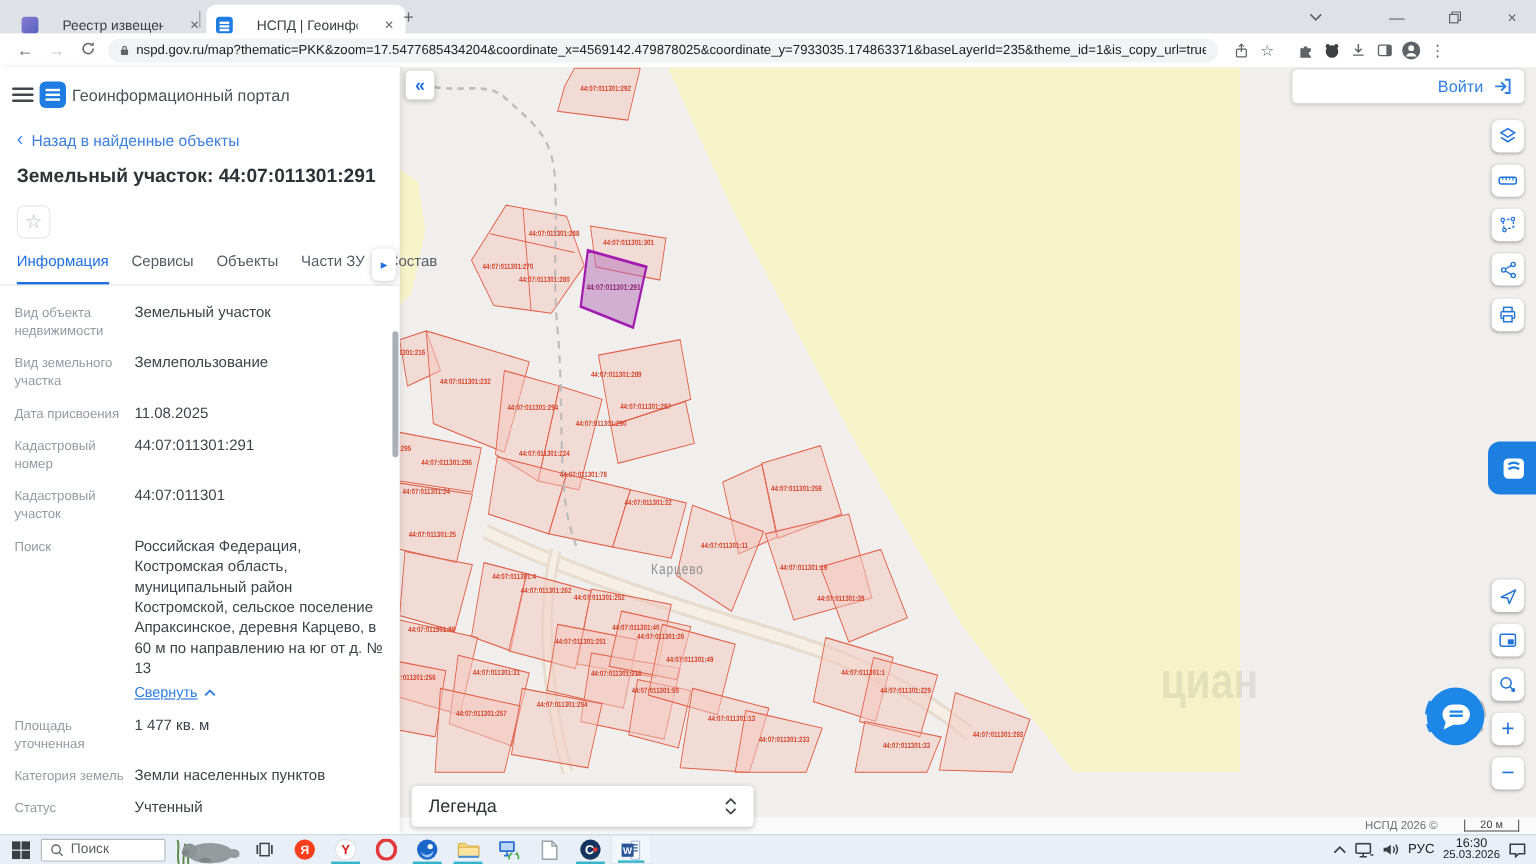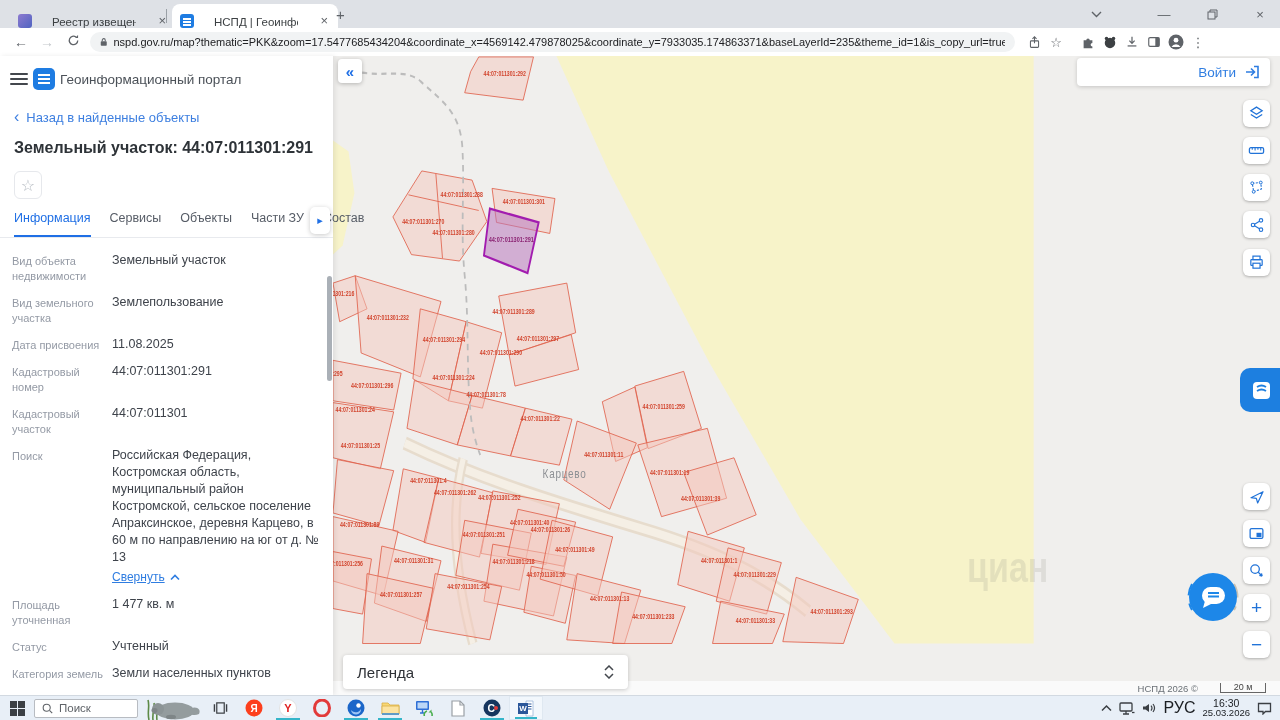--- a/index.html
+++ b/index.html
@@ -88,21 +88,21 @@
      border-top:1px solid #d2d9e1;box-sizing:border-box;display:flex;align-items:center;z-index:10;}
   #startbtn{width:34px;display:flex;justify-content:center;}
   #tsearch{width:104px;height:19px;background:#fff;border:1px solid #b8bcc2;border-radius:2px;
      display:flex;align-items:center;gap:6px;padding:0 7px;box-sizing:border-box;}
   #tsearch span{font-size:11.5px;color:#5f6368;}
   #manatee{width:62px;height:25px;margin-left:3px;}
   .app{width:34px;height:24px;display:flex;align-items:center;justify-content:center;position:relative;}
   .app.active-ul::after{content:"";position:absolute;left:5px;right:5px;bottom:0;height:2px;background:#35b5c9;}
   .app.win{background:#f2f7fc;border:1px solid #dfe8f1;box-sizing:border-box;}
   #tray{margin-left:auto;display:flex;align-items:center;gap:7px;padding-right:8px;}
-  #lang{font-size:16px;color:#1b1e22;}
+  #lang{font-size:11px;color:#1b1e22;}
   #clock{text-align:center;line-height:10px;}
   #clock .t{font-size:10.5px;color:#1b1e22;}
   #clock .d{font-size:9.5px;color:#1b1e22;}
 </style>
 </head>
 <body>
 
 <div id="screen">
 
   <div id="tabbar">
@@ -458,26 +458,26 @@
           <div class="flabel">Поиск</div>
           <div class="fvalue">Российская Федерация, Костромская область, муниципальный район Костромской, сельское поселение Апраксинское, деревня Карцево, в 60 м по направлению на юг от д. № 13<div><a class="collapse-link">Свернуть <svg width="10" height="7" viewBox="0 0 10 7">
                   <path d="M1 5.5L5 1.5 9 5.5" fill="none" stroke="#2f7de1" stroke-width="1.6"></path>
                 </svg></a></div></div>
         </div>
         <div class="frow">
           <div class="flabel">Площадь уточненная</div>
           <div class="fvalue">1 477 кв. м</div>
         </div>
         <div class="frow">
+          <div class="flabel">Категория земель</div>
+          <div class="fvalue">Земли населенных пунктов</div>
+        </div>
+        <div class="frow">
           <div class="flabel">Статус</div>
           <div class="fvalue">Учтенный</div>
-        </div>
-        <div class="frow">
-          <div class="flabel">Категория земель</div>
-          <div class="fvalue">Земли населенных пунктов</div>
         </div>
       </div>
     <div id="pscroll">
         <i></i>
       </div>
   </div>
 
   <div id="taskbar">
     <div id="startbtn">
       <svg width="15" height="15" viewBox="0 0 15 15">

